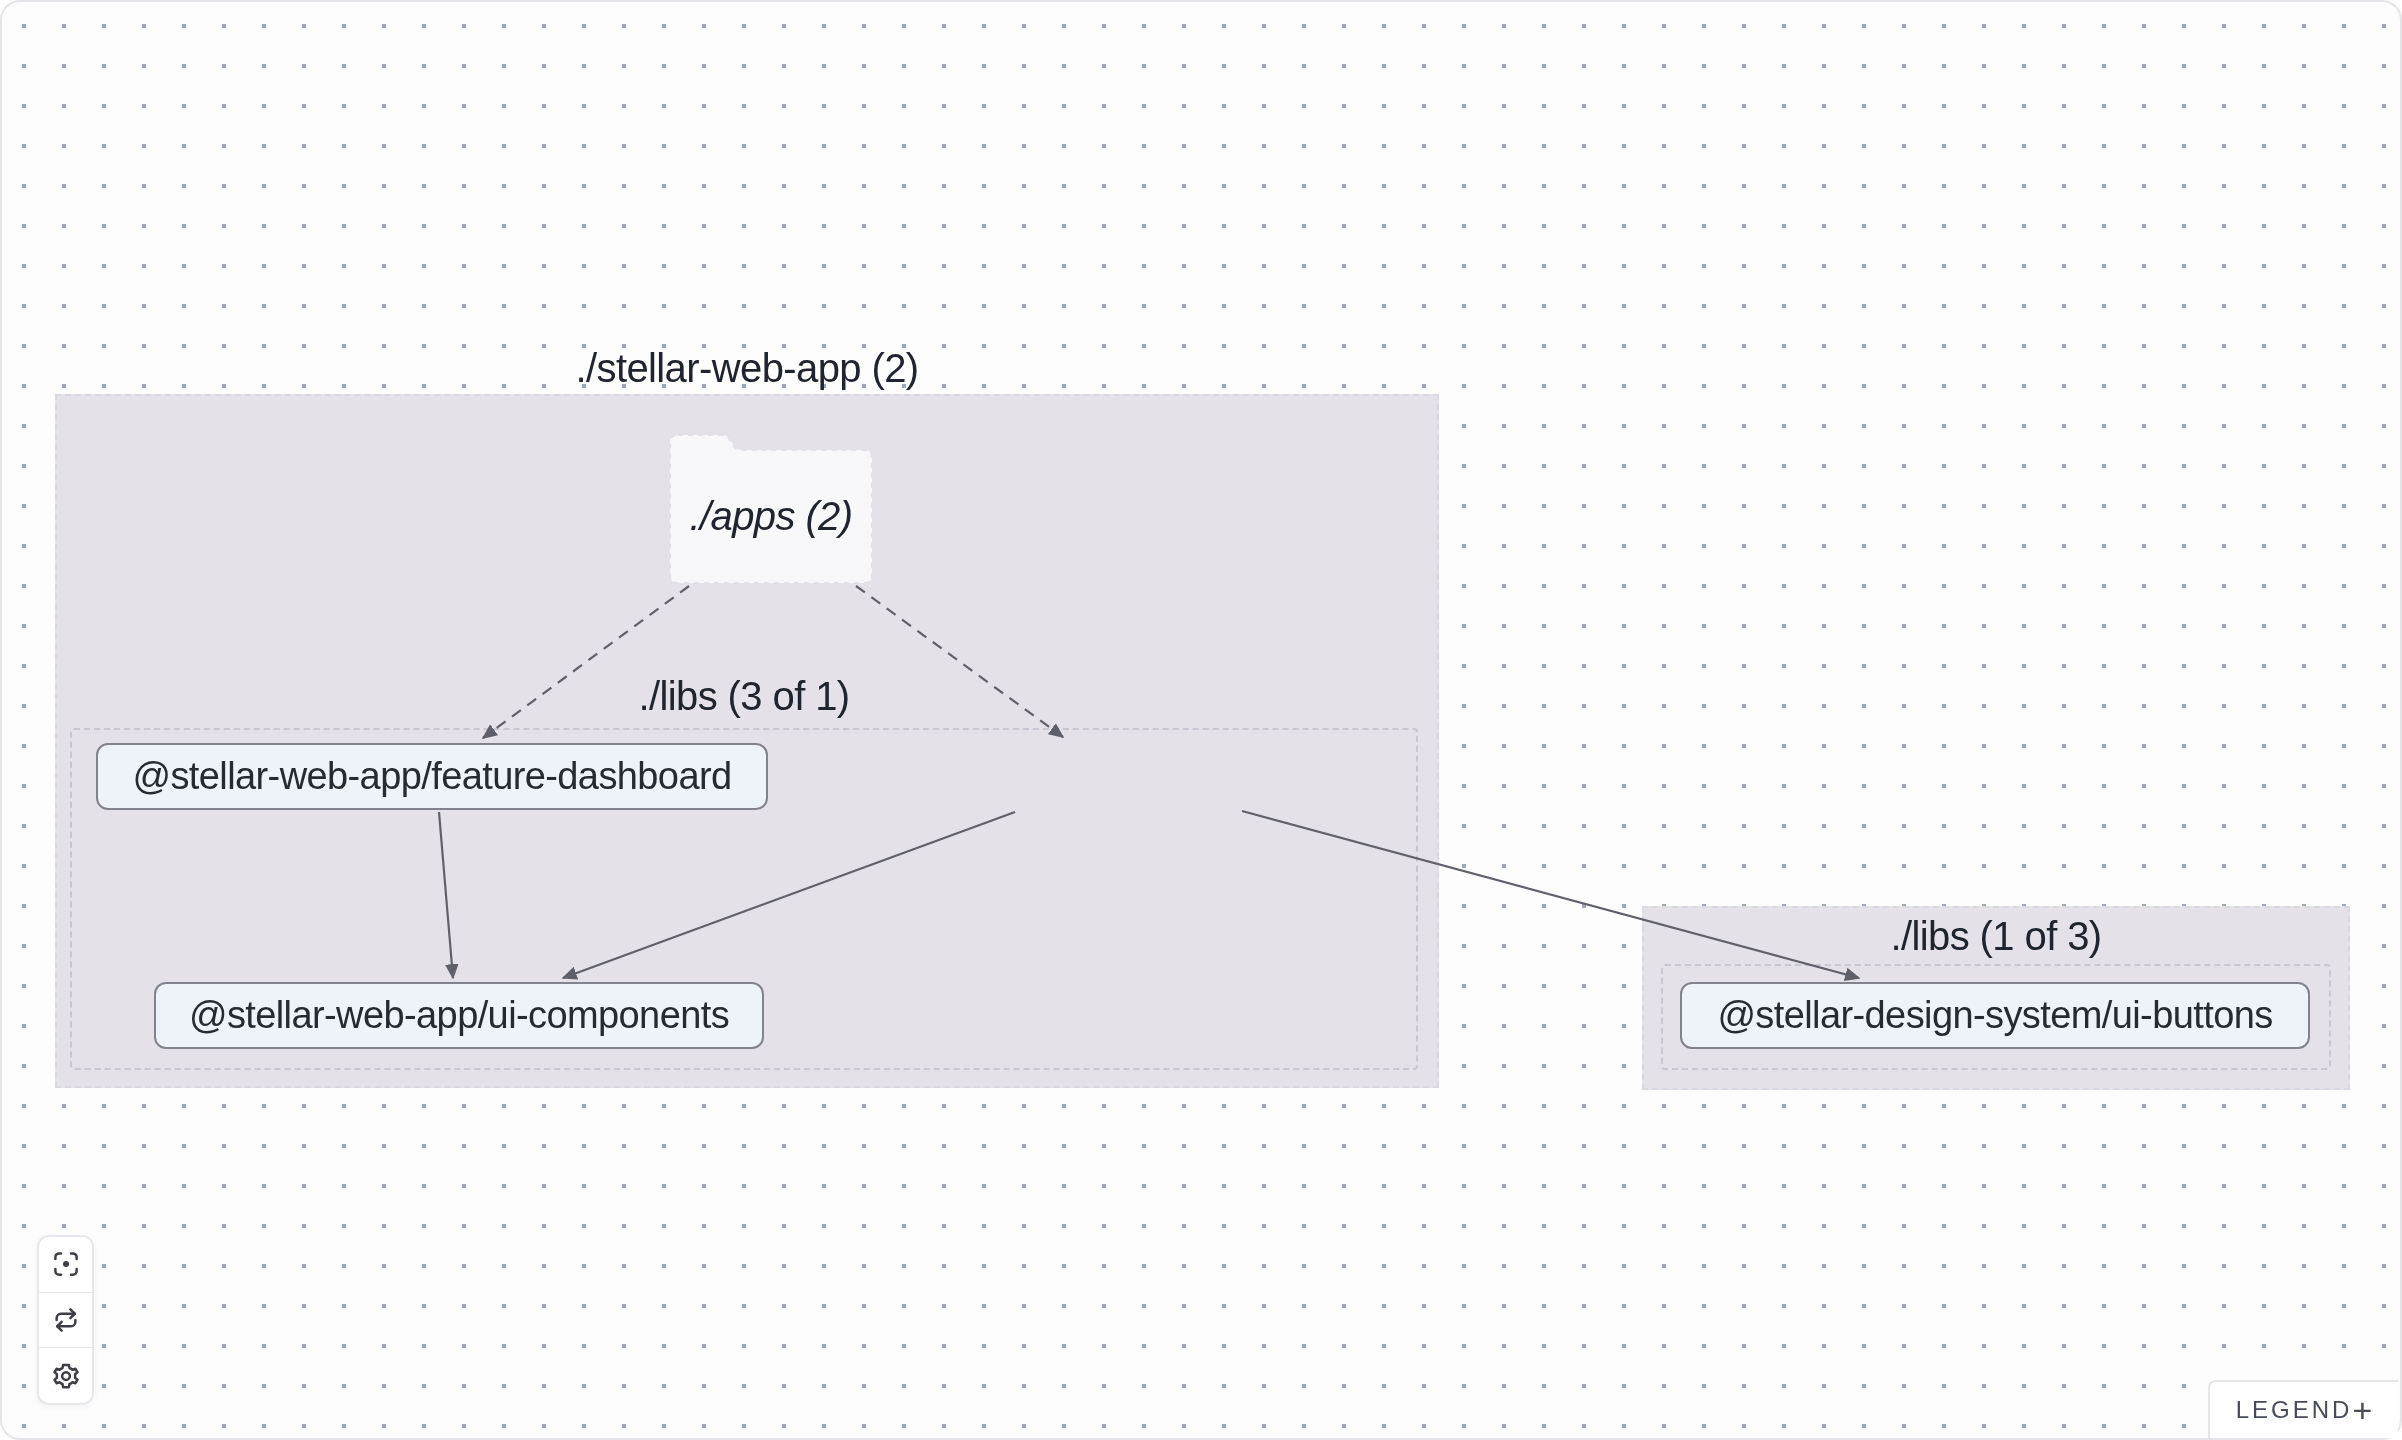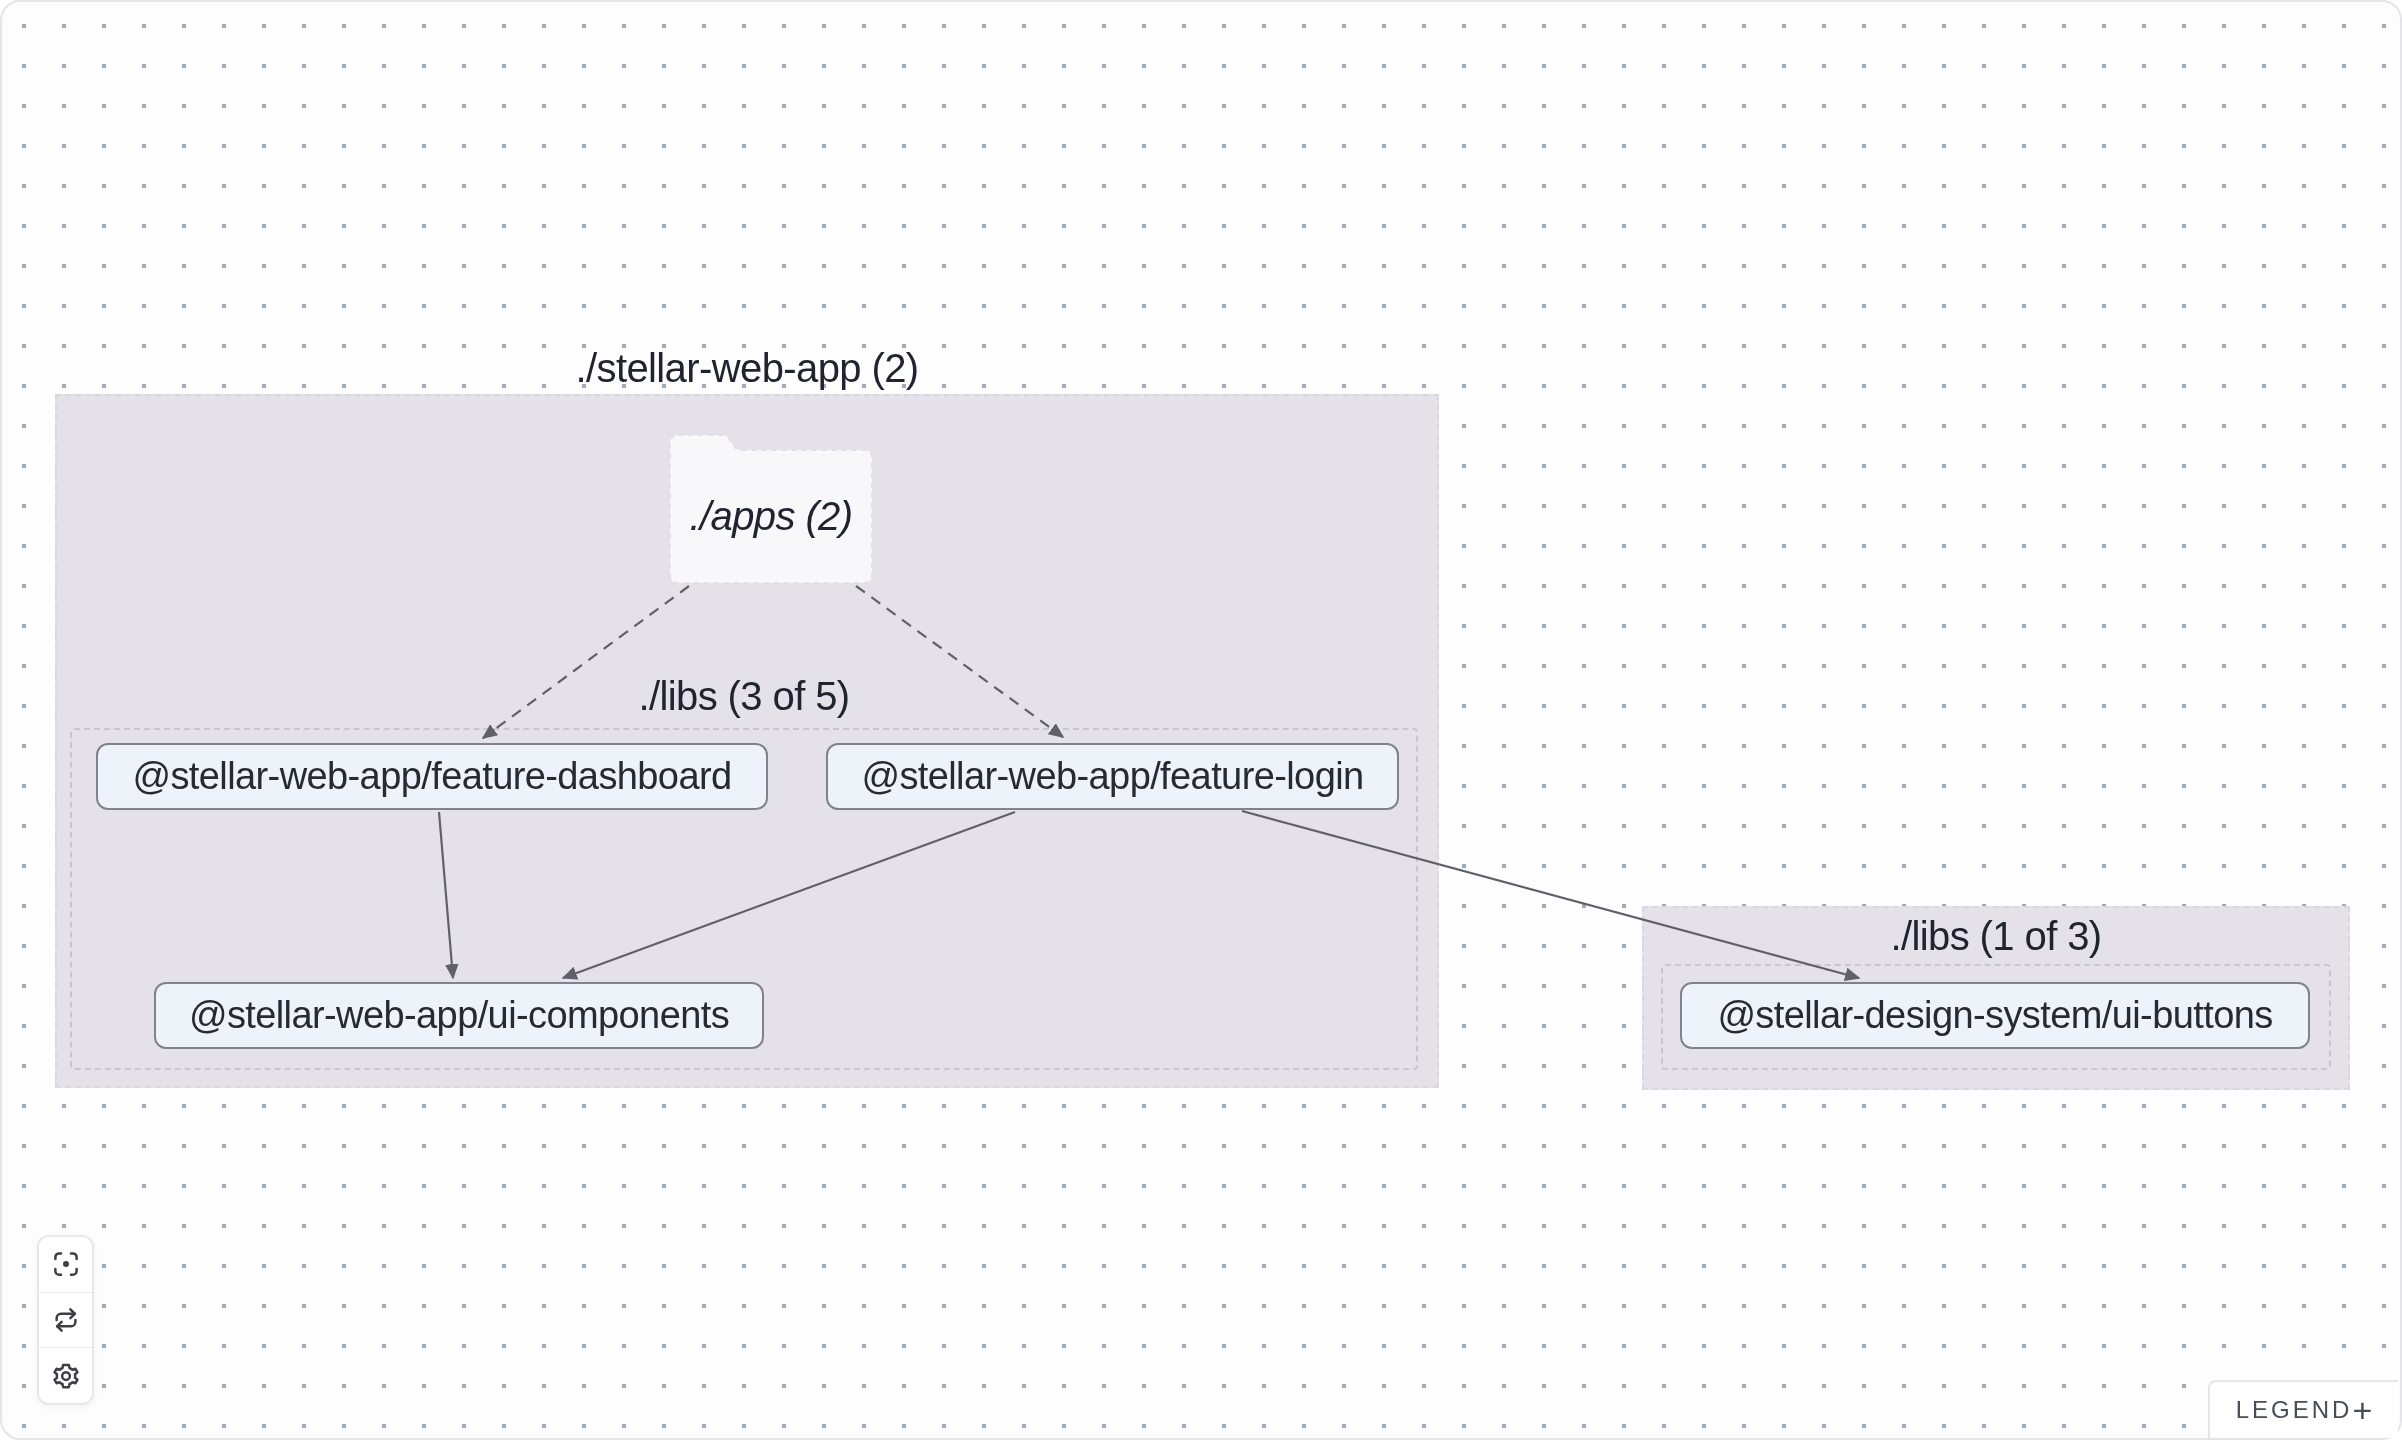--- a/index.html
+++ b/index.html
@@ -76,25 +76,24 @@
         <line x1="687" y1="584" x2="481" y2="736" class="edge dashed" marker-end="url(#arrowhead)"></line>
         <line x1="854" y1="584" x2="1061" y2="735" class="edge dashed" marker-end="url(#arrowhead)"></line>
         <line x1="437" y1="810" x2="451" y2="976" class="edge solid" marker-end="url(#arrowhead)"></line>
         <line x1="1013" y1="810" x2="561" y2="976" class="edge solid" marker-end="url(#arrowhead)"></line>
         <line x1="1240" y1="809" x2="1857" y2="976" class="edge solid" marker-end="url(#arrowhead)"></line>
       </g>
   </svg>
 
   <div class="glabel web-app">./stellar-web-app (2)</div>
   <div class="glabel apps">./apps (2)</div>
-  <div class="glabel libs-web">./libs (3 of 5)</div>
+  <div class="glabel libs-web">./libs (3 of 1)</div>
   <div class="glabel libs-ds">./libs (1 of 3)</div>
 
   <div class="node feature-dashboard">@stellar-web-app/feature-dashboard</div>
-  <div class="node feature-login">@stellar-web-app/feature-login</div>
   <div class="node ui-components">@stellar-web-app/ui-components</div>
   <div class="node ui-buttons">@stellar-design-system/ui-buttons</div>
 
   <div class="control-rail">
     <button class="control-btn">
       <svg viewBox="0 0 24 24">
         <path d="M8 3.5 H6.5 A3 3 0 0 0 3.5 6.5 V8"></path>
         <path d="M16 3.5 H17.5 A3 3 0 0 1 20.5 6.5 V8"></path>
         <path d="M8 20.5 H6.5 A3 3 0 0 1 3.5 17.5 V16"></path>
         <path d="M16 20.5 H17.5 A3 3 0 0 0 20.5 17.5 V16"></path>

